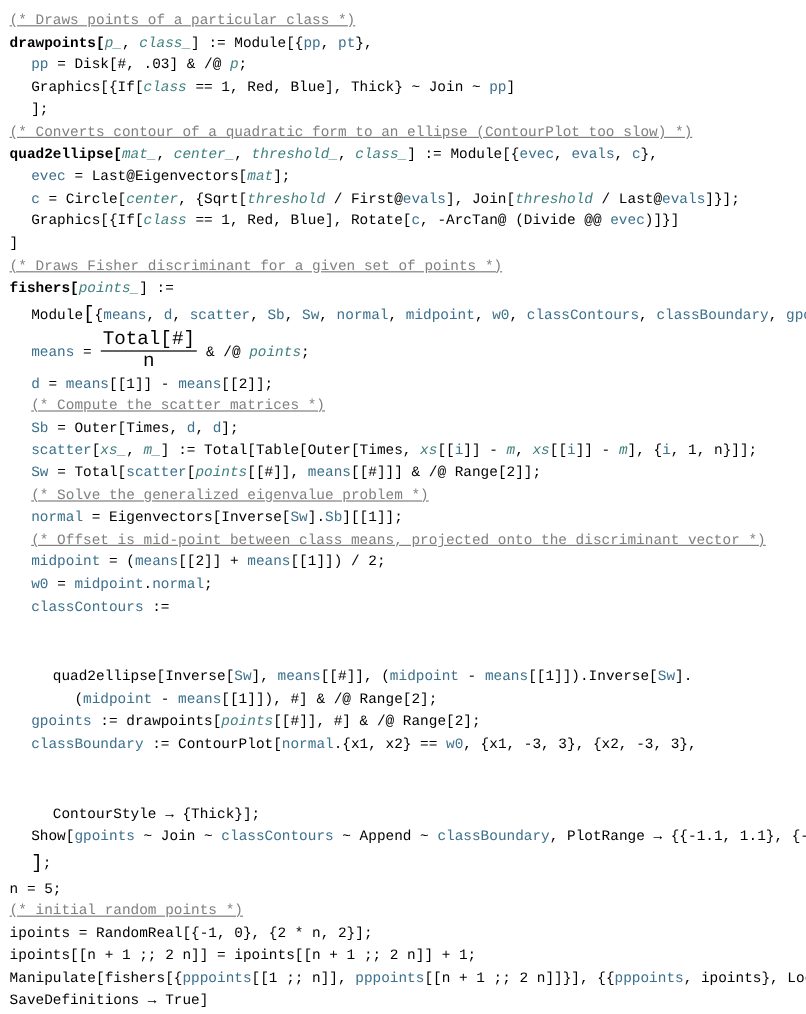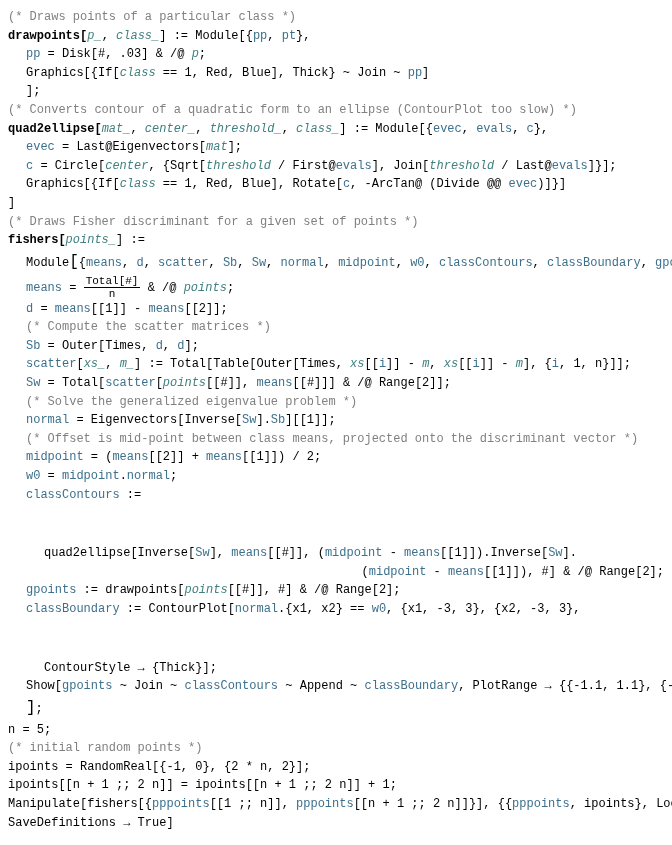--- a/index.html
+++ b/index.html
@@ -9,30 +9,30 @@
       line-height: 1.55;
       padding: 8px;
       background: #fff;
       color: #000;
       width: 672px;
       white-space: nowrap;
     }
     .line { min-height: 18px; display: block; }
     .indent1 { padding-left: 18px; }
     .indent2 { padding-left: 36px; margin-top: 40px; }
-    .indent3 { padding-left: 54px; text-align: right; }
-    .comment { color: #808080; }
+    .indent3 { padding-left: 54px; }
+    .comment { color: #808080; text-decoration: underline; }
     .func { color: #000; font-weight: bold; }
     .arg { color: #408080; font-style: italic; }
     .local { color: #3c708c; }
     .frac {
       display: inline-block;
       vertical-align: middle;
       text-align: center;
-      font-size: 11px;
+      font-size: 16px;
       line-height: 1.1;
     }
     .frac .top { display: block; border-bottom: 1px solid #000; padding: 0 2px; }
     .frac .bot { display: block; padding: 0 2px; }
     .bigbr { font-size: 16px; vertical-align: middle; }
   </style>
 </head>
 <body>
 
 <div>

